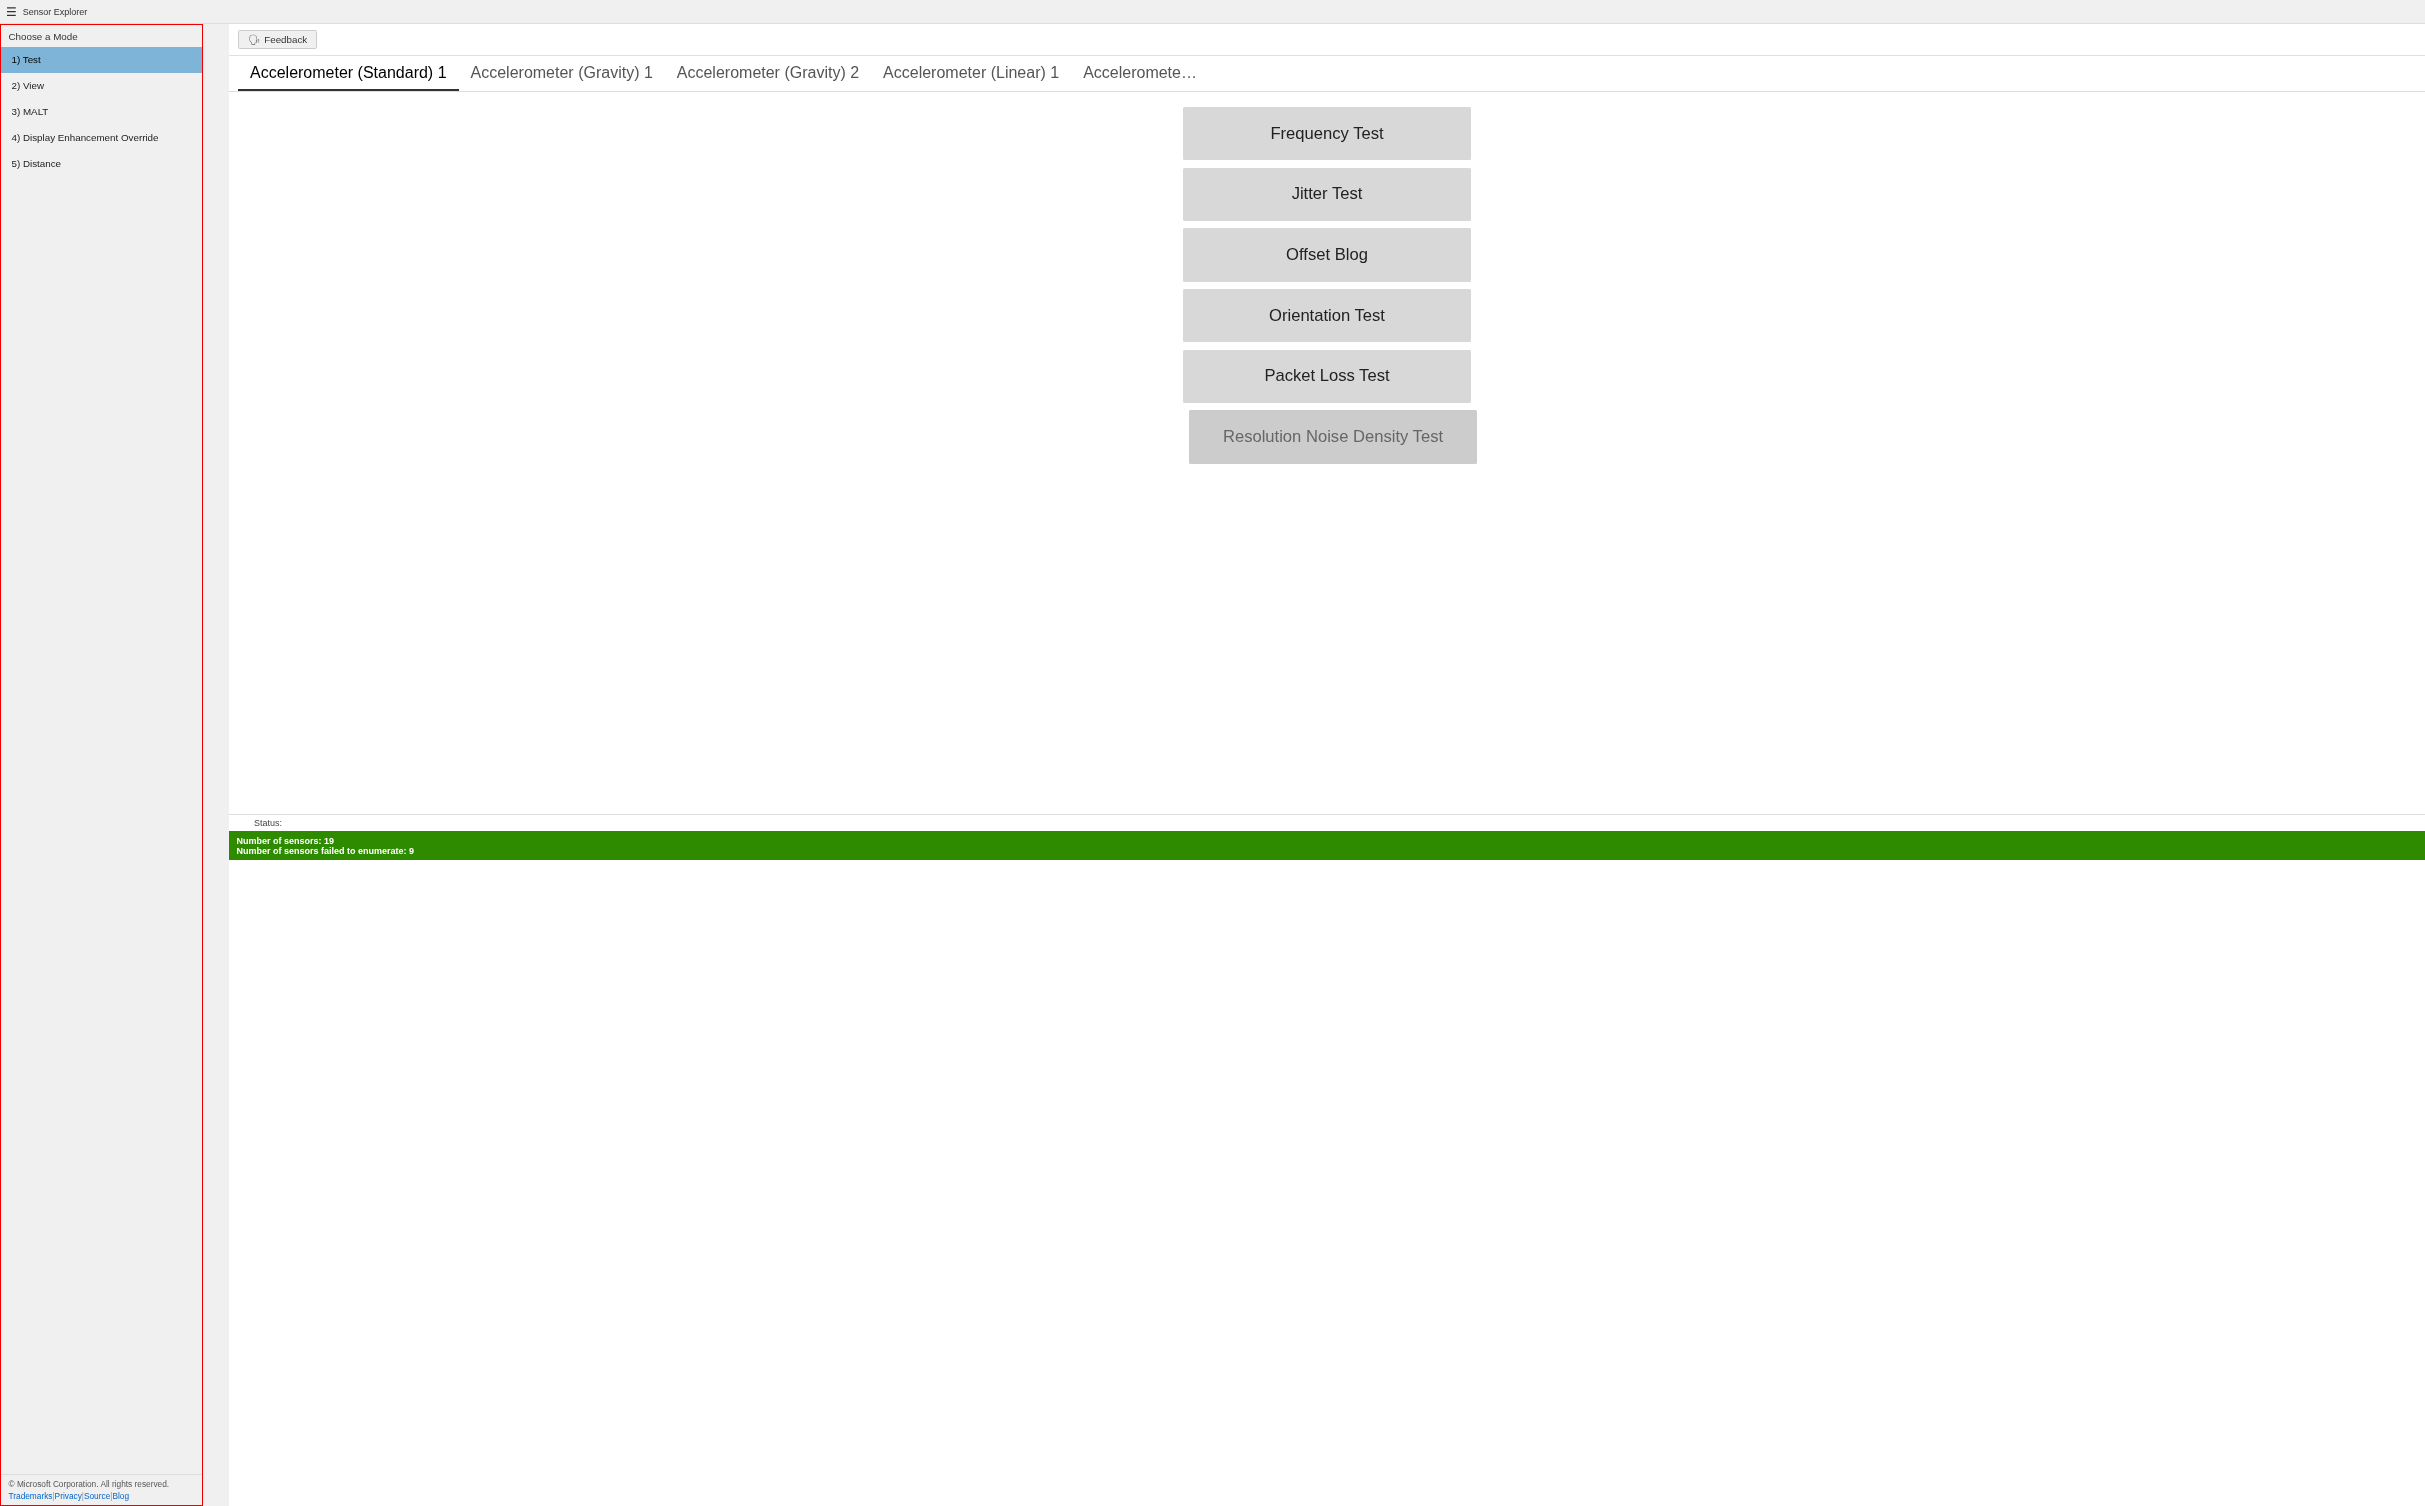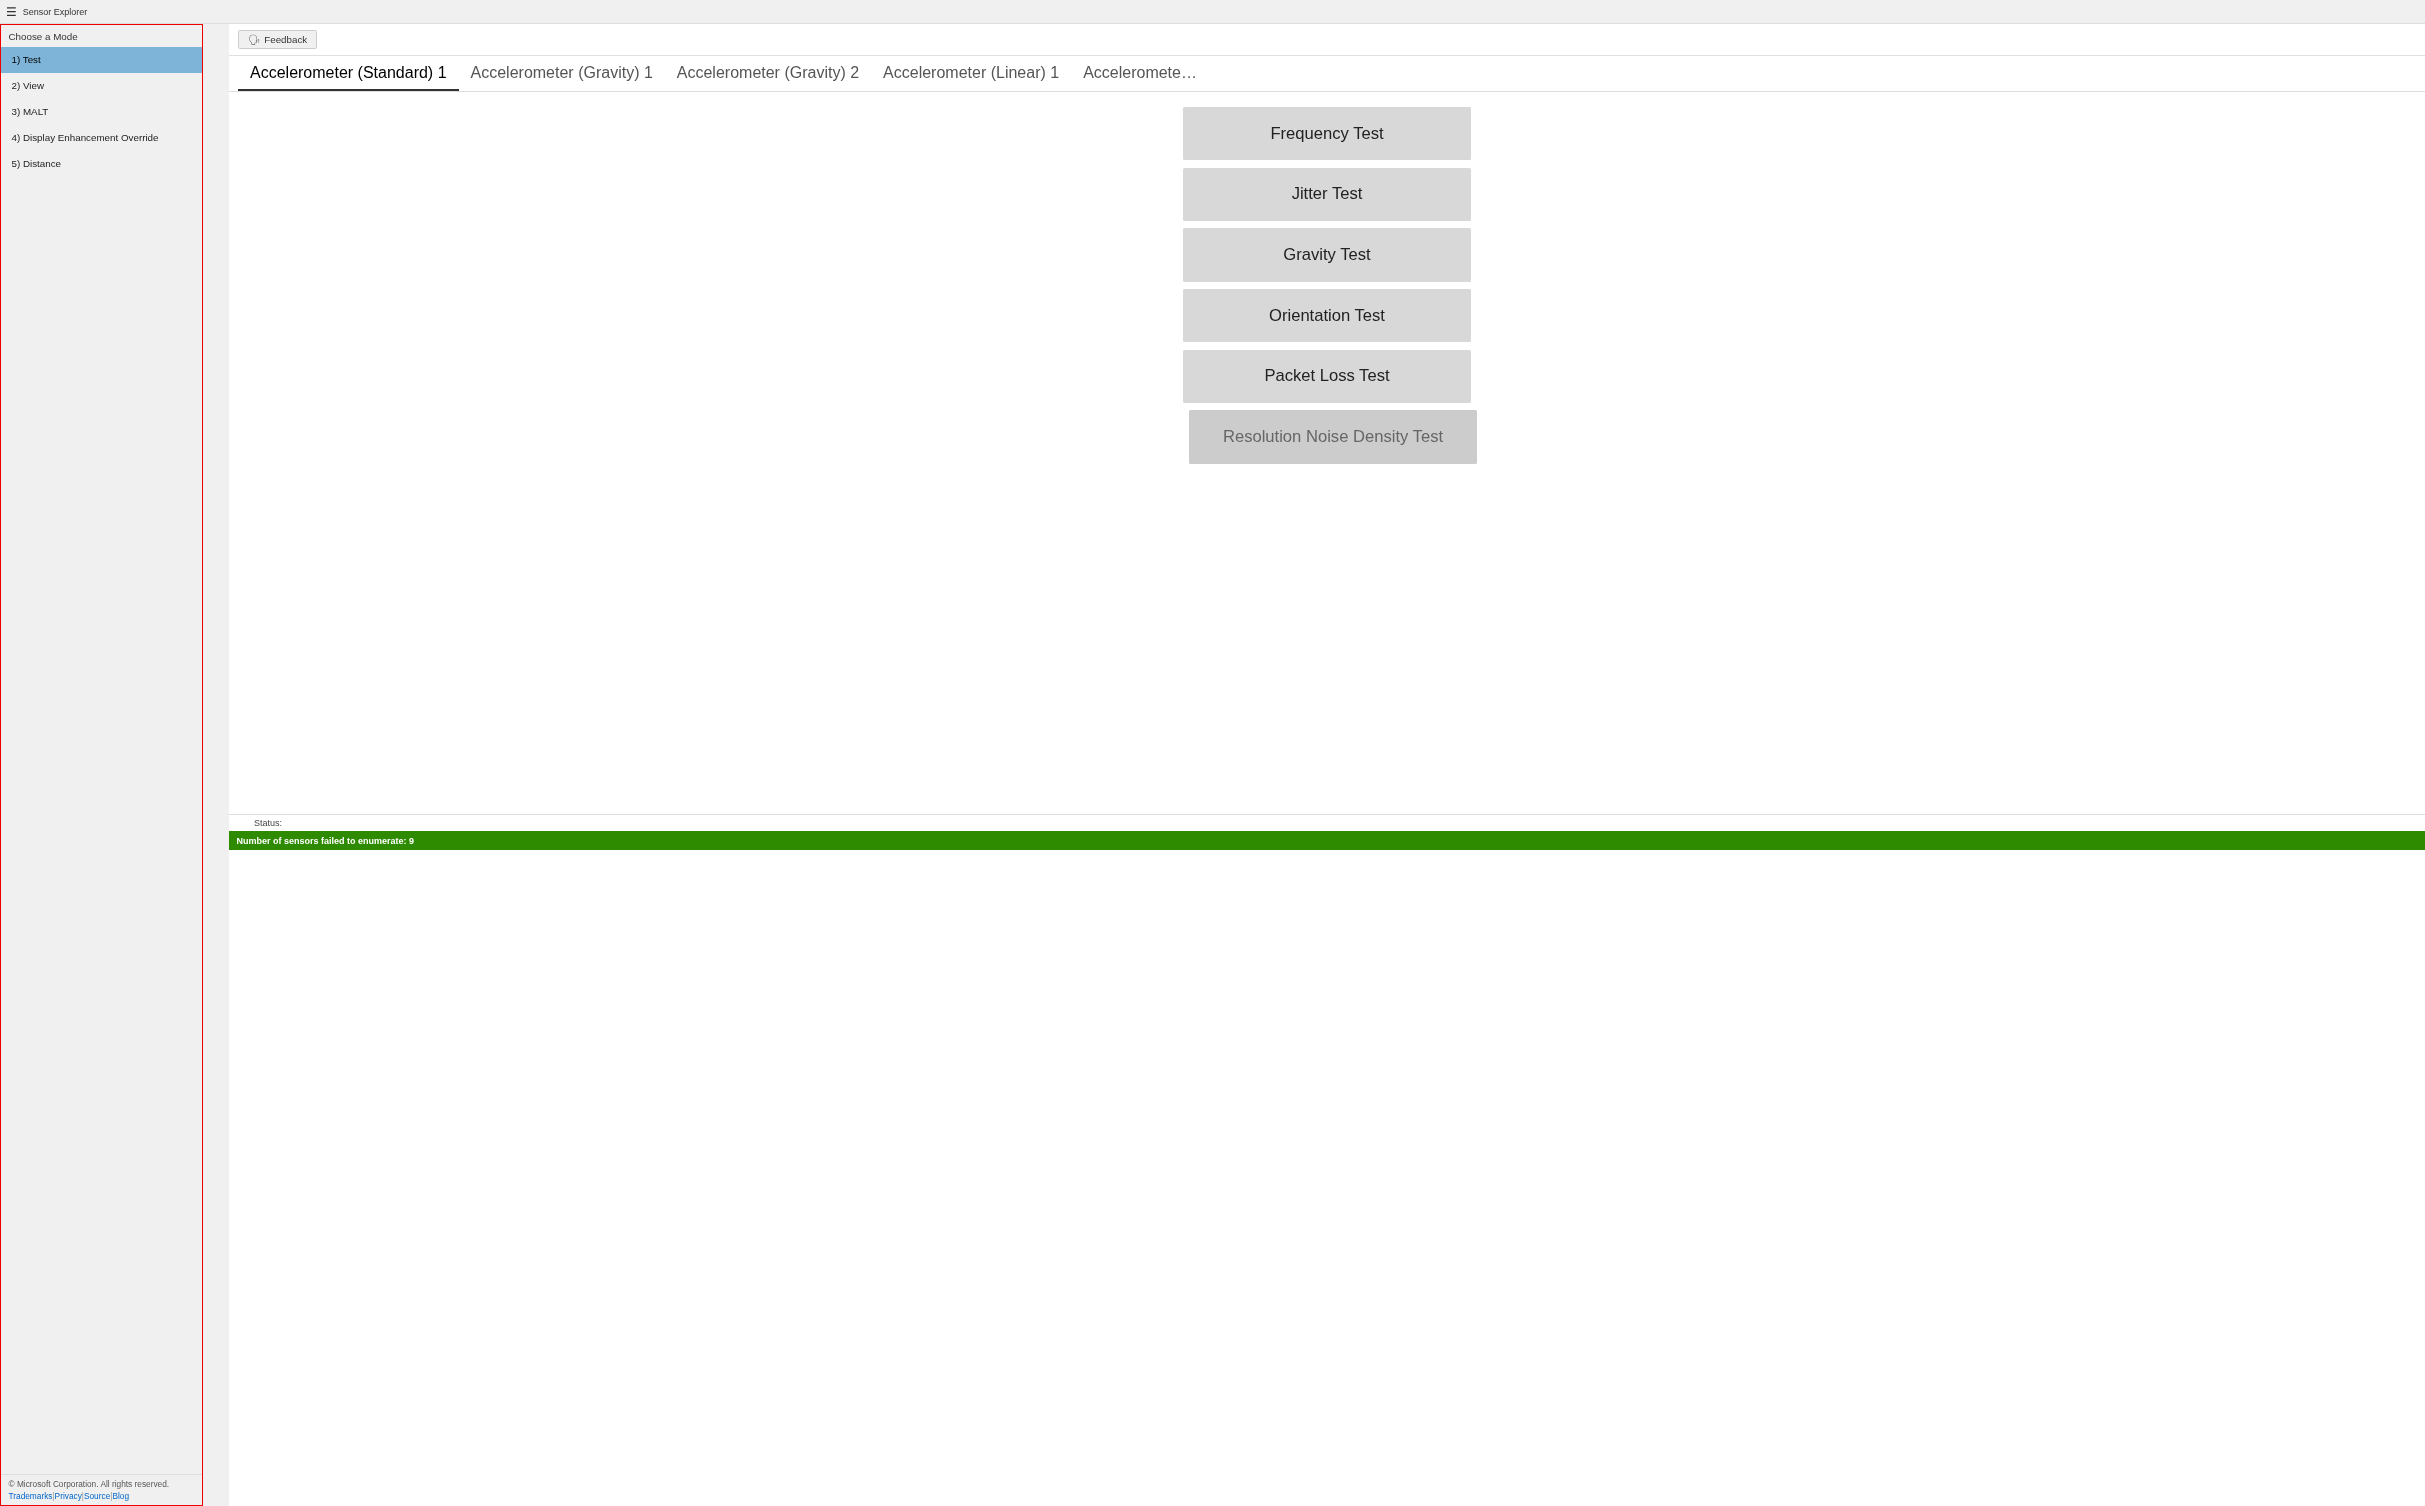--- a/index.html
+++ b/index.html
@@ -266,31 +266,32 @@
       <div class="tab-item active">Accelerometer (Standard) 1</div>
       <div class="tab-item">Accelerometer (Gravity) 1</div>
       <div class="tab-item">Accelerometer (Gravity) 2</div>
       <div class="tab-item">Accelerometer (Linear) 1</div>
       <div class="tab-item">Acceleromete…</div>
     </div>
 
     <div id="tests-area">
       <button class="test-button">Frequency Test</button>
       <button class="test-button">Jitter Test</button>
-      <button class="test-button">Gravity Test</button>
+      <button class="test-button">Offset Blog</button>
       <button class="test-button">Orientation Test</button>
       <button class="test-button">Packet Loss Test</button>
       <button class="test-button dimmer">Resolution Noise Density Test</button>
     </div>
 
     <div id="status-section">
       <div id="status-bar">
         <span id="status-label">Status:</span>
       </div>
       <div id="status-detail">
+        <div>Number of sensors: 19</div>
         <div>Number of sensors failed to enumerate: 9</div>
       </div>
     </div>
 
   </div>
 
 </div>
 
 
 </body></html>

